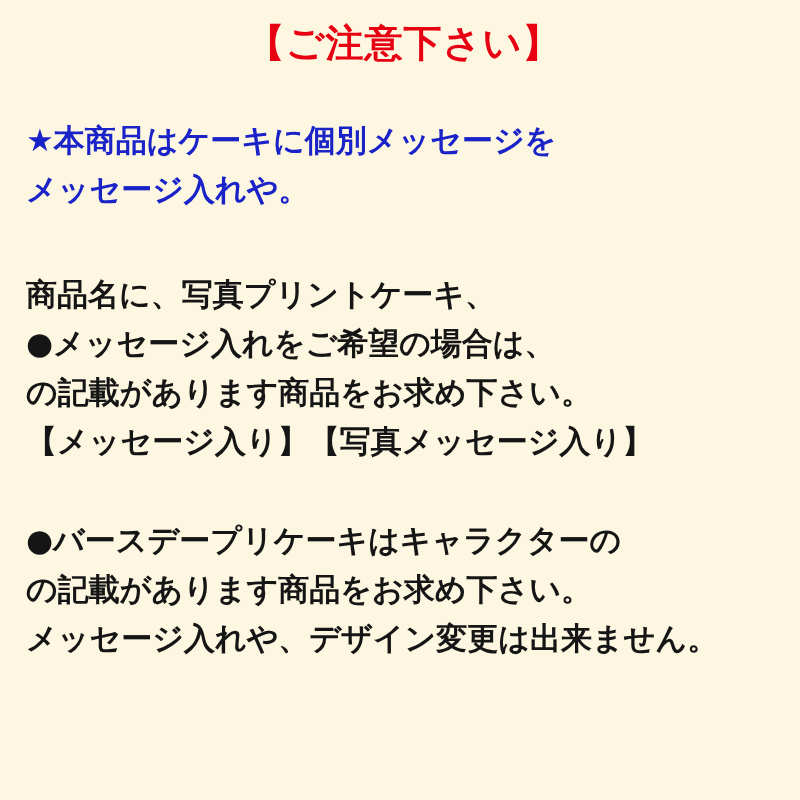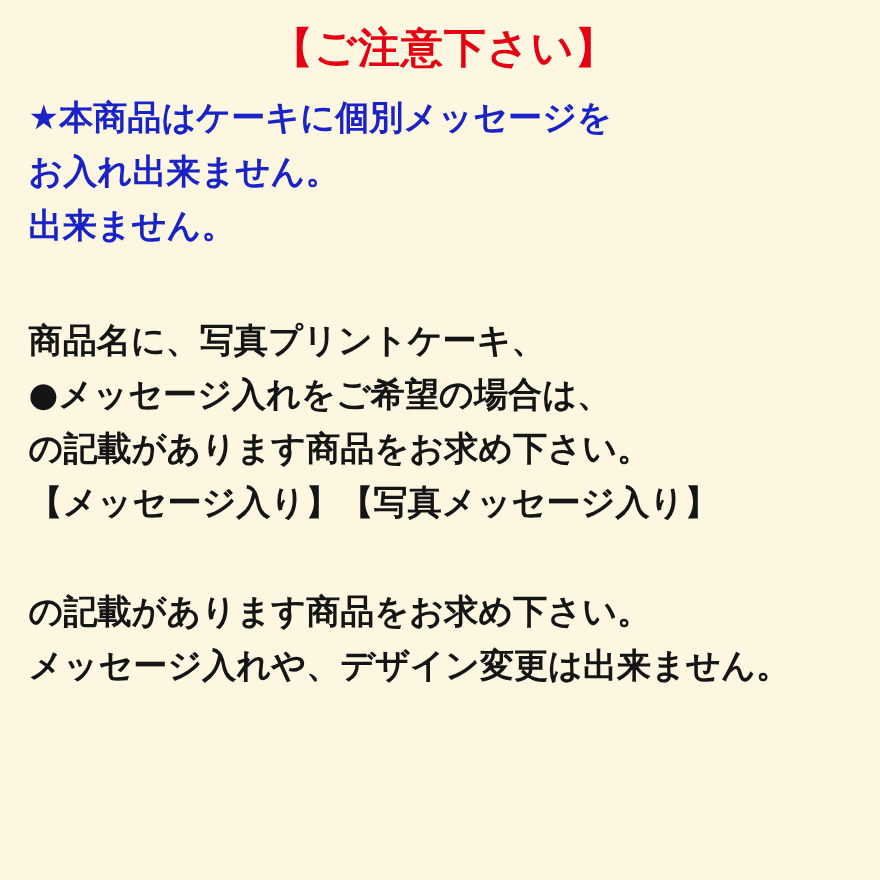--- a/index.html
+++ b/index.html
@@ -32,20 +32,21 @@
   }
   .block {
     font-size: 31px;
     line-height: 1.58;
     letter-spacing: 0px;
     white-space: nowrap;
   }
   .block.blue {
     color: #1a23c8;
     font-weight: bold;
+    margin-top: 33px;
   }
   .block.black {
     color: #151515;
     font-weight: bold;
   }
   .line {
     display: block;
   }
   .gap-lg {
     height: 56px;
@@ -56,33 +57,33 @@
 </style>
 </head>
 <body>
 
 <div class="notice">
 
   <div class="headline">【ご注意下さい】</div>
 
   <div class="block blue">
     <span class="line">★本商品はケーキに個別メッセージを</span>
-    <span class="line">お入れ出来ません。</span>
-    <span class="line">出来ません。</span>
+    <span class="line">メッセージ入れや。</span>
   </div>
 
   <div class="gap-lg"></div>
 
   <div class="block black">
     <span class="line">商品名に、写真プリントケーキ、</span>
     <span class="line">●メッセージ入れをご希望の場合は、</span>
     <span class="line">の記載があります商品をお求め下さい。</span>
     <span class="line">【メッセージ入り】【写真メッセージ入り】</span>
   </div>
 
   <div class="gap-md"></div>
 
   <div class="block black">
+    <span class="line">●バースデープリケーキはキャラクターの</span>
     <span class="line">の記載があります商品をお求め下さい。</span>
     <span class="line">メッセージ入れや、デザイン変更は出来ません。</span>
   </div>
 
 </div>
 
 </body></html>

